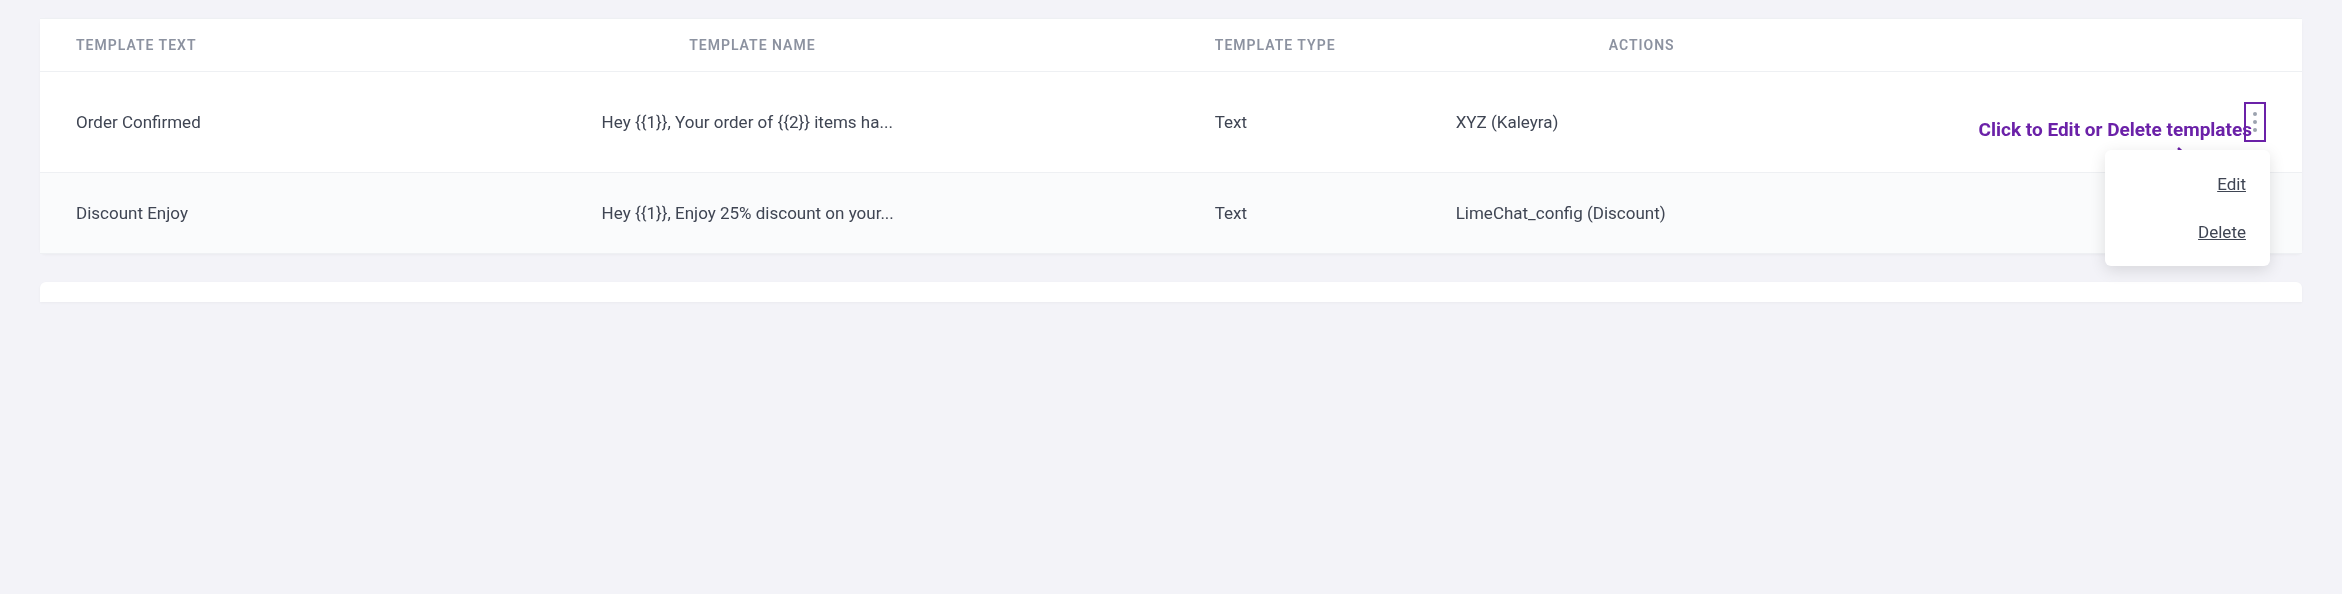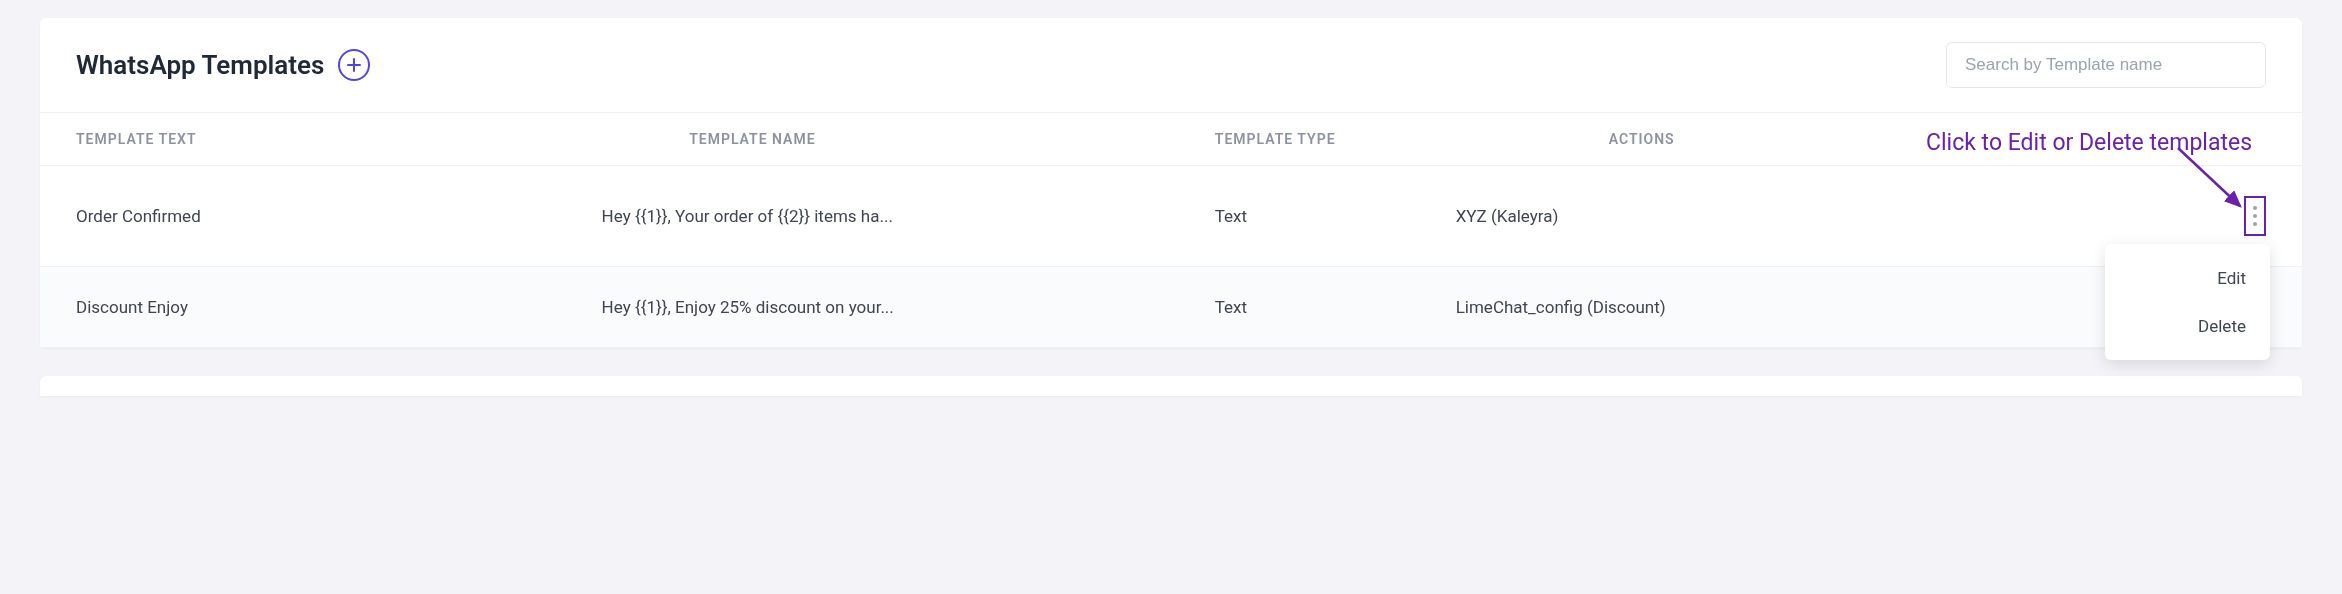--- a/index.html
+++ b/index.html
@@ -125,61 +125,49 @@
       box-shadow: 0 4px 16px rgba(0,0,0,0.12);
       min-width: 165px;
       padding: 10px 0;
       z-index: 10;
     }
     .dropdown-item {
       padding: 14px 24px;
       font-size: 17px;
       color: #3f4553;
       cursor: pointer;
+      text-decoration: underline;
     }
     .annotation {
       position: absolute;
       top: 100px;
       right: 50px;
-      font-size: 23px;
-      font-weight: 400;
+      font-size: 19px;
+      font-weight: 700;
       color: #6b21a8;
       z-index: 5;
-      margin-top: 11px;
     }
     .arrow-svg {
       position: absolute;
       top: 124px;
       right: 44px;
       z-index: 5;
     }
     .next-card {
       margin-top: 28px;
       height: 20px;
       background: #ffffff;
       border-radius: 6px 6px 0 0;
       box-shadow: 0 1px 3px rgba(0,0,0,0.04);
     }
   </style>
 </head>
 <body>
 
 <div class="card">
-  <div class="header">
-    <div class="header-left">
-      <h1 class="page-title">WhatsApp Templates</h1>
-      <button class="add-btn">
-        <svg viewBox="0 0 16 16" fill="none" stroke="#5046e5" stroke-width="2" stroke-linecap="round">
-          <line x1="8" y1="2" x2="8" y2="14"></line>
-          <line x1="2" y1="8" x2="14" y2="8"></line>
-        </svg>
-      </button>
-    </div>
-    <input class="search-input" type="text" placeholder="Search by Template name" style="">
-  </div>
 
   <div class="annotation">Click to Edit or Delete templates</div>
   <svg class="arrow-svg" width="90" height="80">
     <defs>
       <marker id="arrowhead" markerWidth="8" markerHeight="8" refX="6" refY="3" orient="auto">
         <polygon points="0 0, 7 3, 0 6" fill="#6b21a8"></polygon>
       </marker>
     </defs>
     <line x1="10" y1="6" x2="72" y2="64" stroke="#6b21a8" stroke-width="2.5" marker-end="url(#arrowhead)"></line>
   </svg>

